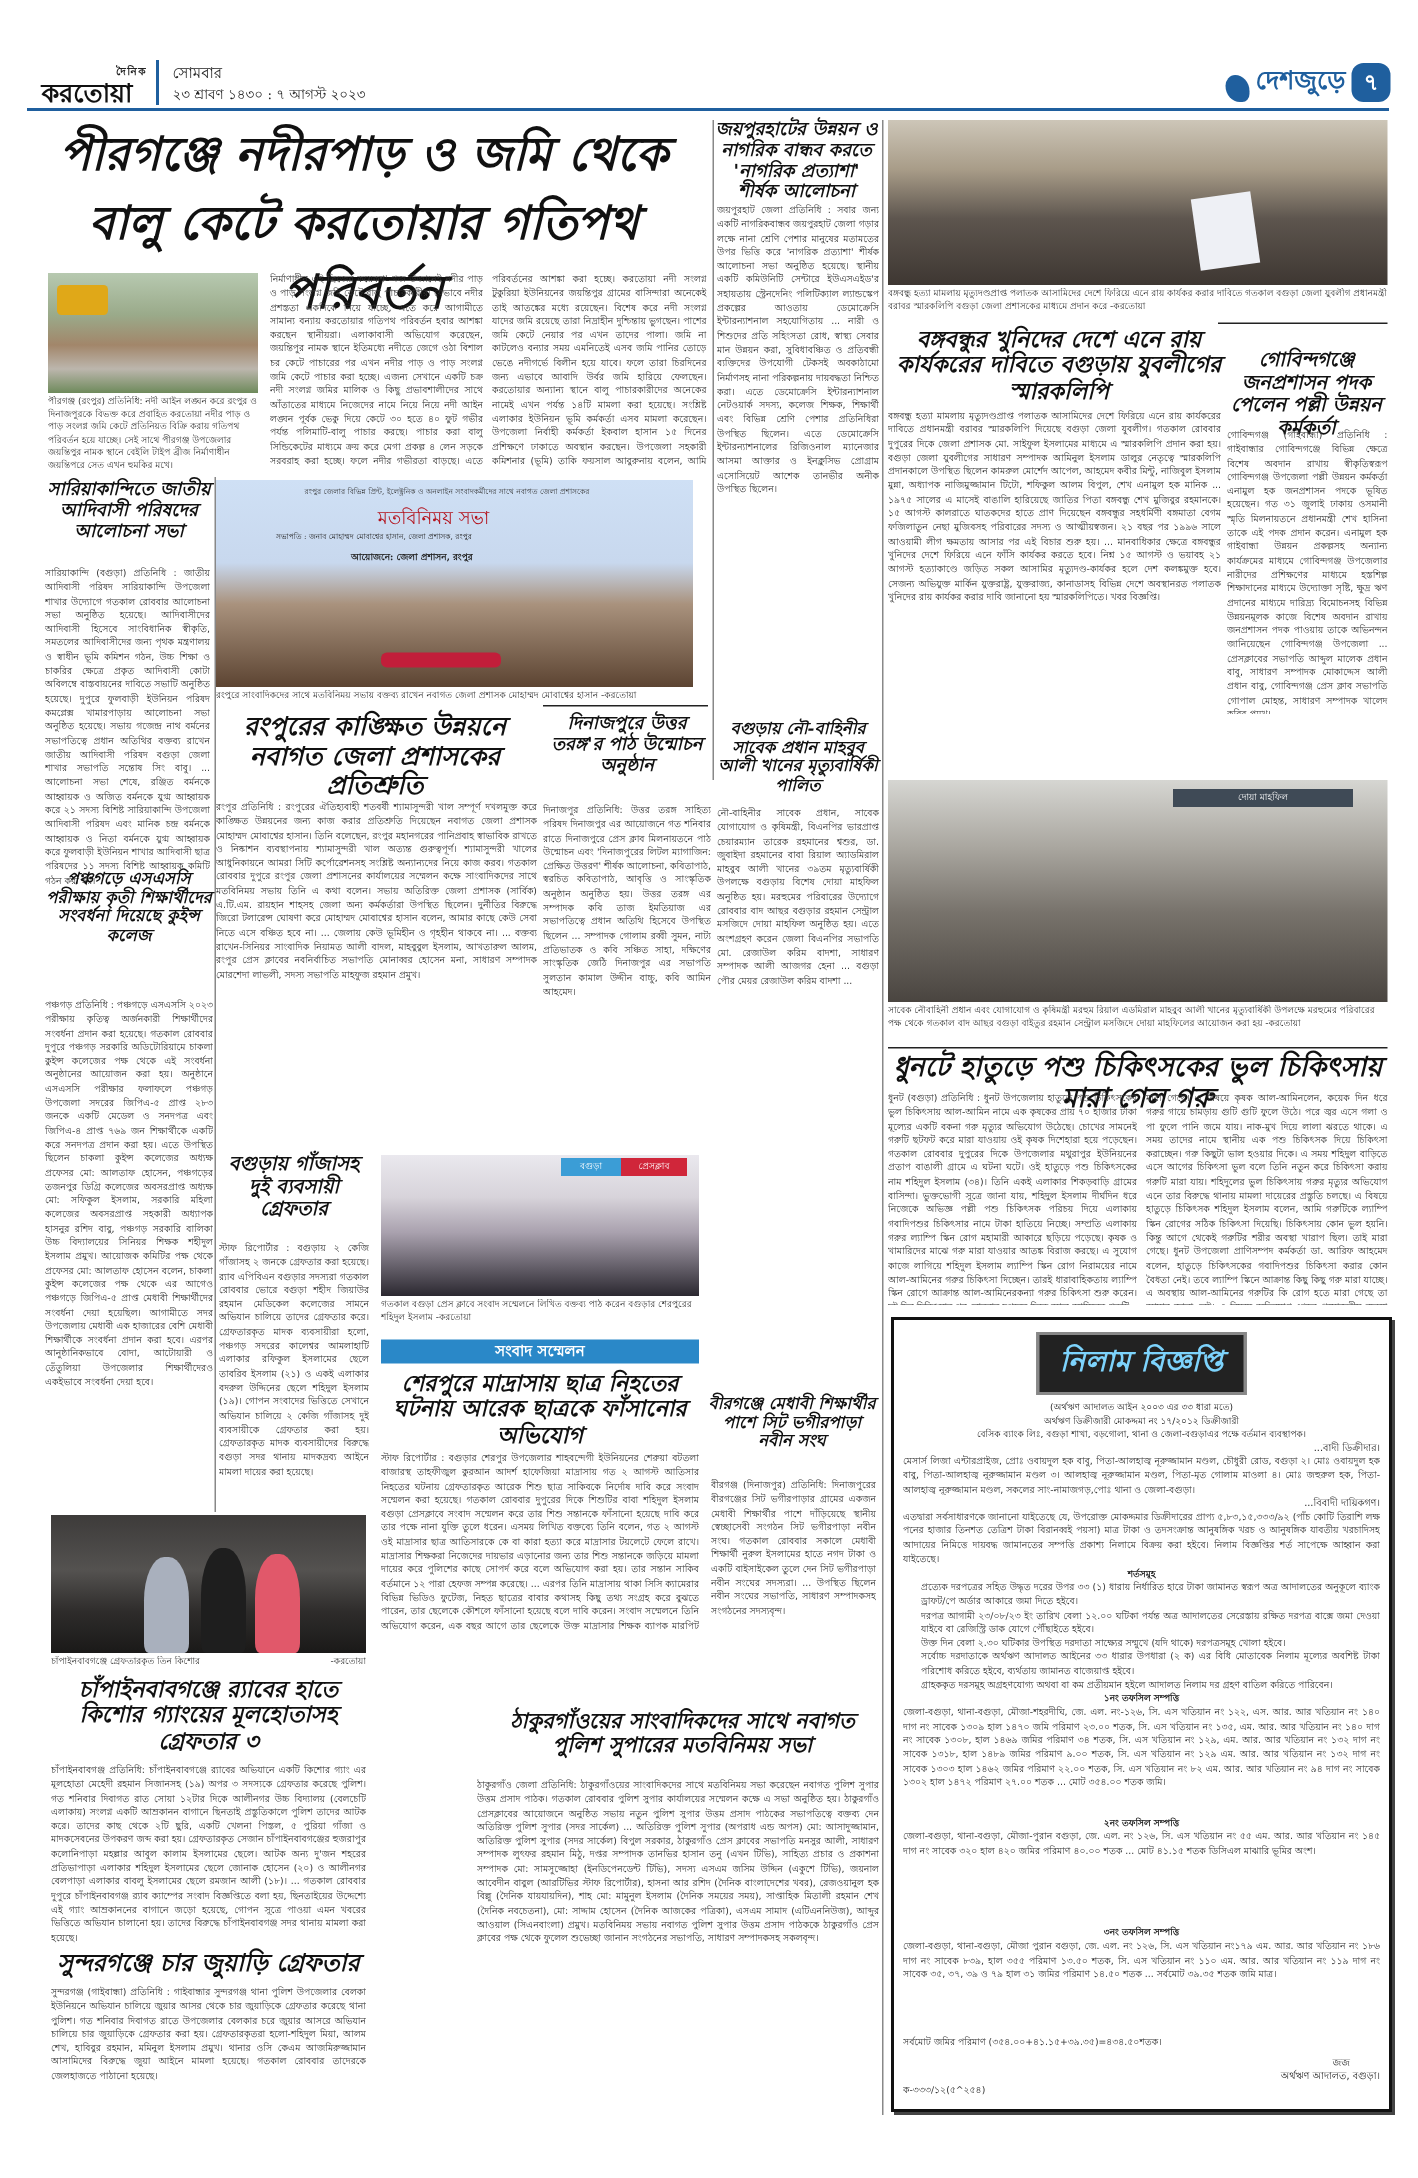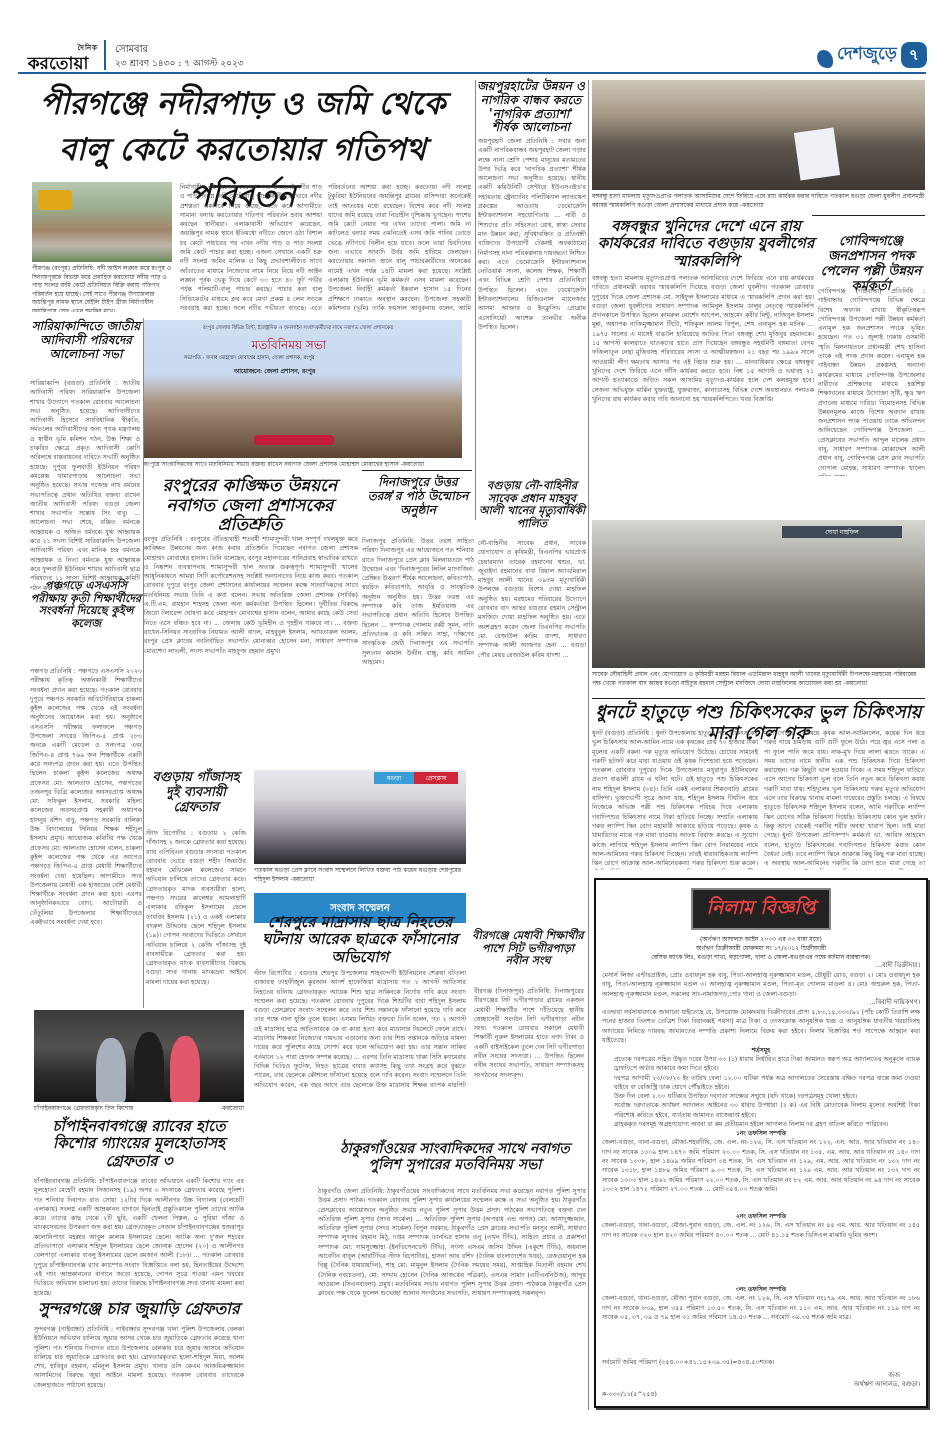--- a/index.html
+++ b/index.html
@@ -28,21 +28,21 @@
   .photo.meeting { background: linear-gradient(180deg, #cfe0f5 0%, #c8d8ee 40%, #a9927d 60%, #5c4432 100%); }
   .photo.excavator { background: linear-gradient(180deg, #b7c9b0 0%, #9aaa8a 35%, #a2866a 60%, #bcb6ad 80%, #6e8a5b 100%); }
   .photo.press { background: linear-gradient(180deg, #eae8ee 0%, #d7d3da 30%, #a9a1ae 55%, #2b2830 100%); }
   .photo.arrest { background: linear-gradient(180deg, #3d3b3a 0%, #545250 40%, #2e2c2b 70%, #1a1918 100%); }
   .photo.prayer { background: linear-gradient(180deg, #d6d6d2 0%, #aaa7a0 30%, #77726b 60%, #4a4540 100%); }
   .rule { background: #222; height: 1px; }
   .vrule { background: #888; width: 1px; }
   .blue-banner { background: #2a88c8; color: #fff; text-align: center; font-size: 10px; font-weight: bold; display: flex; align-items: center; justify-content: center; font-family: "DejaVu Sans", sans-serif; }
   .notice-box { border: 2px solid #111; box-shadow: 2px 2px 0 #444; background: #fff; }
   .notice-court { font-size: 16px; font-style: italic; text-align: center; font-weight: bold; }
-  .notice-title { background: #222; color: #ef4444; font-size: 19px; font-style: italic; font-weight: bold; text-align: center; margin: 4px auto; width: 140px; padding: 3px 0; border: 2px solid #888; }
+  .notice-title { background: #222; color: #7dd3fc; font-size: 19px; font-style: italic; font-weight: bold; text-align: center; margin: 4px auto; width: 140px; padding: 3px 0; border: 2px solid #888; }
   .notice-line { font-size: 6px; text-align: center; line-height: 9px; color: #222; font-family: "DejaVu Sans", sans-serif; }
   .banner-overlay { position: absolute; font-weight: normal; color: #b3121c; text-align: center; }
   .person { position: absolute; border-radius: 45% 45% 10% 10%; }
   .sig { font-size: 6.5px; text-align: right; color: #222; line-height: 9px; font-family: "DejaVu Sans", sans-serif; }
 </style>
 </head>
 <body>
 
 <div class="abs masthead-logo">
   <div class="logo-small">দৈনিক</div>
@@ -123,21 +123,21 @@
 <div class="abs body-text" style="left:146px;top:828px;width:100px;height:180px;">স্টাফ রিপোর্টার : বগুড়ায় ২ কেজি গাঁজাসহ ২ জনকে গ্রেফতার করা হয়েছে। র‍্যাব এপিবিএন বগুড়ার সদস্যরা গতকাল রোববার ভোরে বগুড়া শহীদ জিয়াউর রহমান মেডিকেল কলেজের সামনে অভিযান চালিয়ে তাদের গ্রেফতার করে। গ্রেফতারকৃত মাদক ব্যবসায়ীরা হলো, পঞ্চগড় সদরের কালেশ্বর আমলাহাটি এলাকার রফিকুল ইসলামের ছেলে তাবরিব ইসলাম (২১) ও একই এলাকার বদরুল উদ্দিনের ছেলে শহিদুল ইসলাম (১৯)। গোপন সংবাদের ভিত্তিতে সেখানে অভিযান চালিয়ে ২ কেজি গাঁজাসহ দুই ব্যবসায়ীকে গ্রেফতার করা হয়। গ্রেফতারকৃত মাদক ব্যবসায়ীদের বিরুদ্ধে বগুড়া সদর থানায় মাদকদ্রব্য আইনে মামলা দায়ের করা হয়েছে।</div>
 
 <div class="abs photo press" style="left:254px;top:770px;width:212px;height:94px;">
   <div style="position:absolute;left:120px;top:2px;width:40px;height:12px;background:#3b9dd6;color:#fff;font-size:6px;text-align:center;line-height:12px;">বগুড়া</div>
   <div style="position:absolute;left:160px;top:2px;width:44px;height:12px;background:#d0263a;color:#fff;font-size:6px;text-align:center;line-height:12px;">প্রেসক্লাব</div>
 </div>
 <div class="abs caption" style="left:254px;top:866px;width:212px;height:20px;">
   <span>গতকাল বগুড়া প্রেস ক্লাবে সংবাদ সম্মেলনে লিখিত বক্তব্য পাঠ করেন বগুড়ার শেরপুরের শহিদুল ইসলাম</span>
   <span>-করতোয়া</span>
 </div>
-<div class="abs blue-banner" style="left:254px;top:893px;width:212px;height:30px;">সংবাদ সম্মেলন</div>
+<div class="abs blue-banner" style="left:254px;top:893px;width:212px;height:16px;">সংবাদ সম্মেলন</div>
 <div class="abs headline h-mid" style="left:254px;top:914px;width:212px;font-size:15px;">শেরপুরে মাদ্রাসায় ছাত্র নিহতের ঘটনায় আরেক ছাত্রকে ফাঁসানোর অভিযোগ</div>
 <div class="abs body-text" style="left:254px;top:968px;width:212px;height:120px;">স্টাফ রিপোর্টার : বগুড়ার শেরপুর উপজেলার শাহবন্দেগী ইউনিয়নের শেরুয়া বটতলা বাজারস্থ তাহফীজুল কুরআন আদর্শ হাফেজিয়া মাদ্রাসায় গত ২ আগস্ট আতিসার নিহতের ঘটনায় গ্রেফতারকৃত আরেক শিশু ছাত্র সাকিবকে নির্দোষ দাবি করে সংবাদ সম্মেলন করা হয়েছে। গতকাল রোববার দুপুরের দিকে শিশুটির বাবা শহিদুল ইসলাম বগুড়া প্রেসক্লাবে সংবাদ সম্মেলন করে তার শিশু সন্তানকে ফাঁসানো হয়েছে দাবি করে তার পক্ষে নানা যুক্তি তুলে ধরেন। এসময় লিখিত বক্তব্যে তিনি বলেন, গত ২ আগস্ট ওই মাদ্রাসার ছাত্র আতিসারকে কে বা কারা হত্যা করে মাদ্রাসার টয়লেটে ফেলে রাখে। মাদ্রাসার শিক্ষকরা নিজেদের দায়ভার এড়ানোর জন্য তার শিশু সন্তানকে জড়িয়ে মামলা দায়ের করে পুলিশের কাছে সোপর্দ করে বলে অভিযোগ করা হয়। তার সন্তান সাকিব বর্তমানে ১২ পারা হেফজ সম্পন্ন করেছে। ... এরপর তিনি মাদ্রাসায় থাকা সিসি ক্যামেরার বিভিন্ন ভিডিও ফুটেজ, নিহত ছাত্রের বাবার কথাসহ কিছু তথ্য সংগ্রহ করে বুঝতে পারেন, তার ছেলেকে কৌশলে ফাঁসানো হয়েছে বলে দাবি করেন। সংবাদ সম্মেলনে তিনি অভিযোগ করেন, এক বছর আগে তার ছেলেকে উক্ত মাদ্রাসার শিক্ষক ব্যাপক মারপিট করে এক পর্যায়ে গলা কেটে যায়। তখন শিক্ষকরা তাকে না জানিয়ে স্থানীয় ডাক্তারের কাছে তিনটি সেলাই দিয়ে চিকিৎসা করে তাকে সুস্থ করে মাদ্রাসায় নিয়ে যায়। পরিশেষে তিনি প্রশ্ন রাখেন, উল্লিখিত ঘটনার সময় ক্লাসে উপস্থিত থেকে কী ভাবে আতিসারকে হত্যা করে এবং মাদ্রাসায় চলমান শত শত ছাত্রের মাঝে কী ভাবে একাই হত্যা করল যা কেউ জানতে পারলো না? এ ব্যাপারে প্রশাসনের নিরপেক্ষ হস্তক্ষেপ কামনা করা হয়।</div>
 
 <div class="abs headline h-sm" style="left:472px;top:930px;width:112px;font-size:11px;text-align:center;">বীরগঞ্জে মেধাবী শিক্ষার্থীর পাশে সিট ভগীরপাড়া নবীন সংঘ</div>
 <div class="abs body-text" style="left:474px;top:986px;width:110px;height:180px;">বীরগঞ্জ (দিনাজপুর) প্রতিনিধি: দিনাজপুরের বীরগঞ্জের সিট ভগীরপাড়ার গ্রামের একজন মেধাবী শিক্ষার্থীর পাশে দাঁড়িয়েছে স্থানীয় স্বেচ্ছাসেবী সংগঠন সিট ভগীরপাড়া নবীন সংঘ। গতকাল রোববার সকালে মেধাবী শিক্ষার্থী নুরুল ইসলামের হাতে নগদ টাকা ও একটি বাইসাইকেল তুলে দেন সিট ভগীরপাড়া নবীন সংঘের সদস্যরা। ... উপস্থিত ছিলেন নবীন সংঘের সভাপতি, সাধারণ সম্পাদকসহ সংগঠনের সদস্যবৃন্দ।</div>
 
 <div class="abs photo arrest" style="left:34px;top:1010px;width:210px;height:92px;">
   <div class="person" style="left:62px;top:28px;width:30px;height:64px;background:#a9b0bd;"></div>
   <div class="person" style="left:100px;top:22px;width:30px;height:70px;background:#1e1e1e;"></div>
   <div class="person" style="left:136px;top:26px;width:30px;height:66px;background:#e1586a;"></div>

